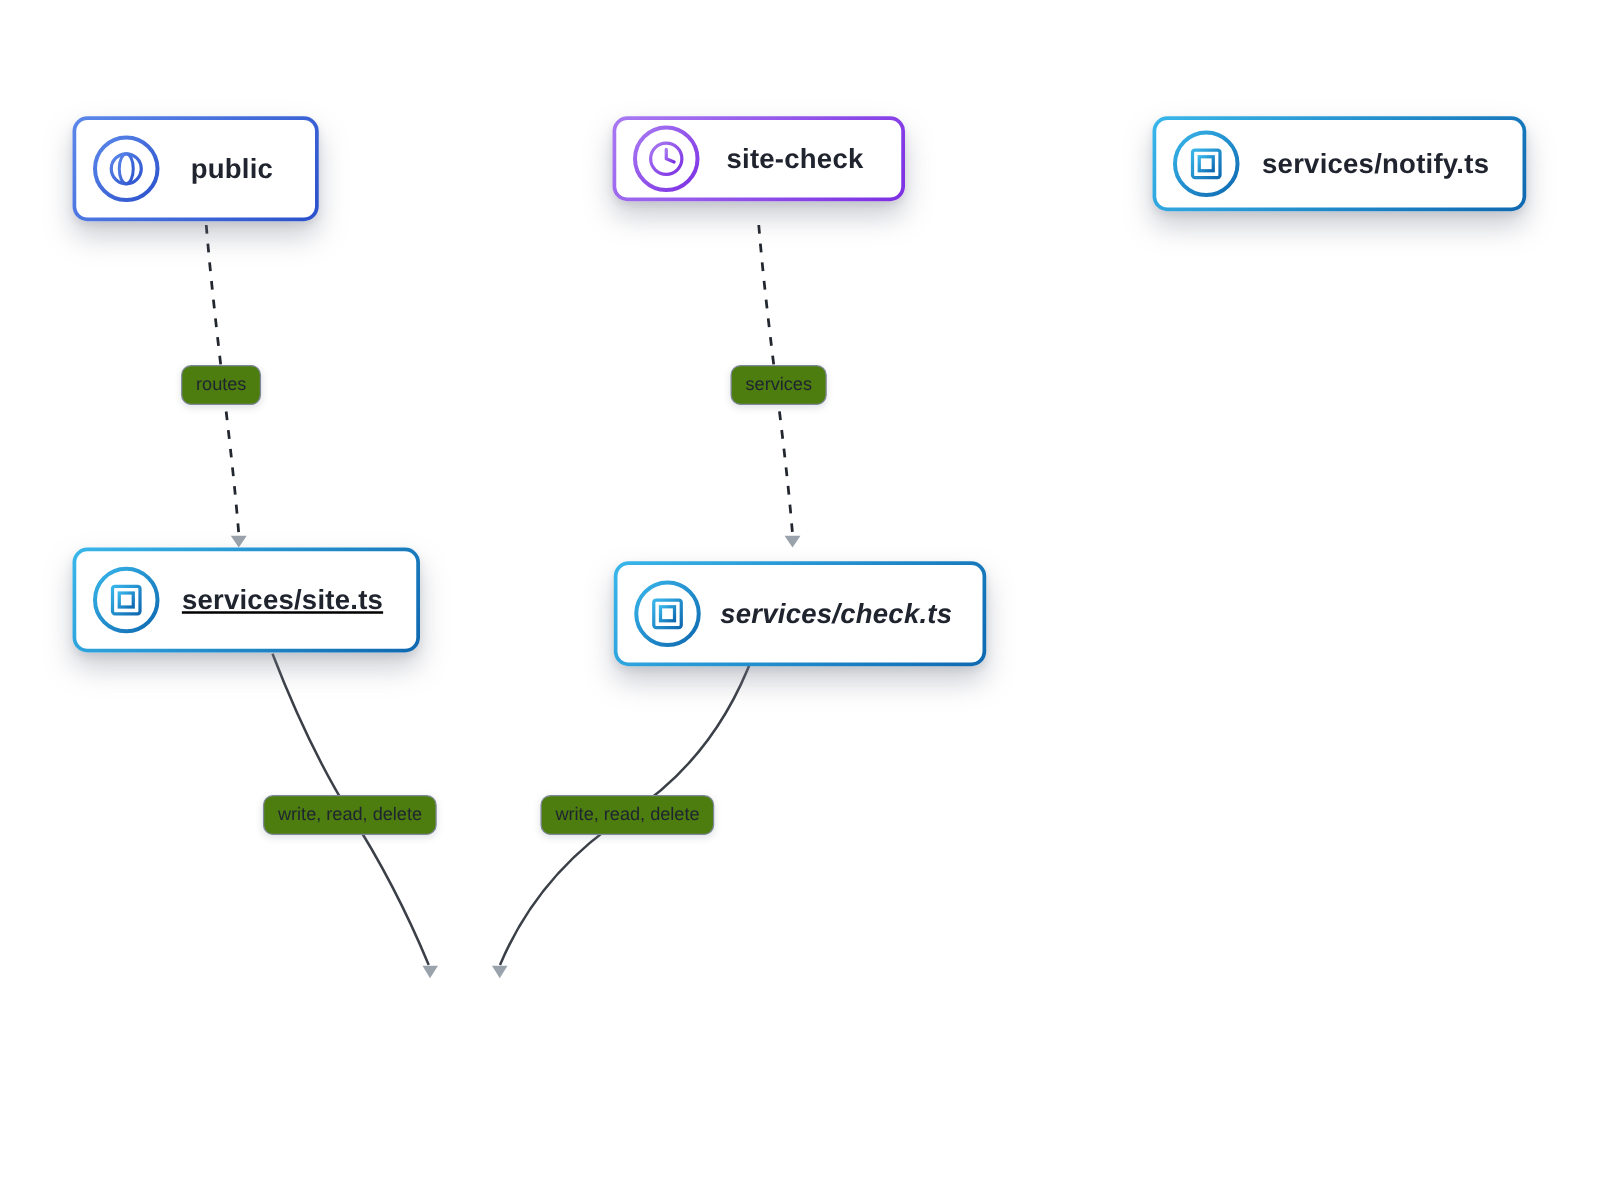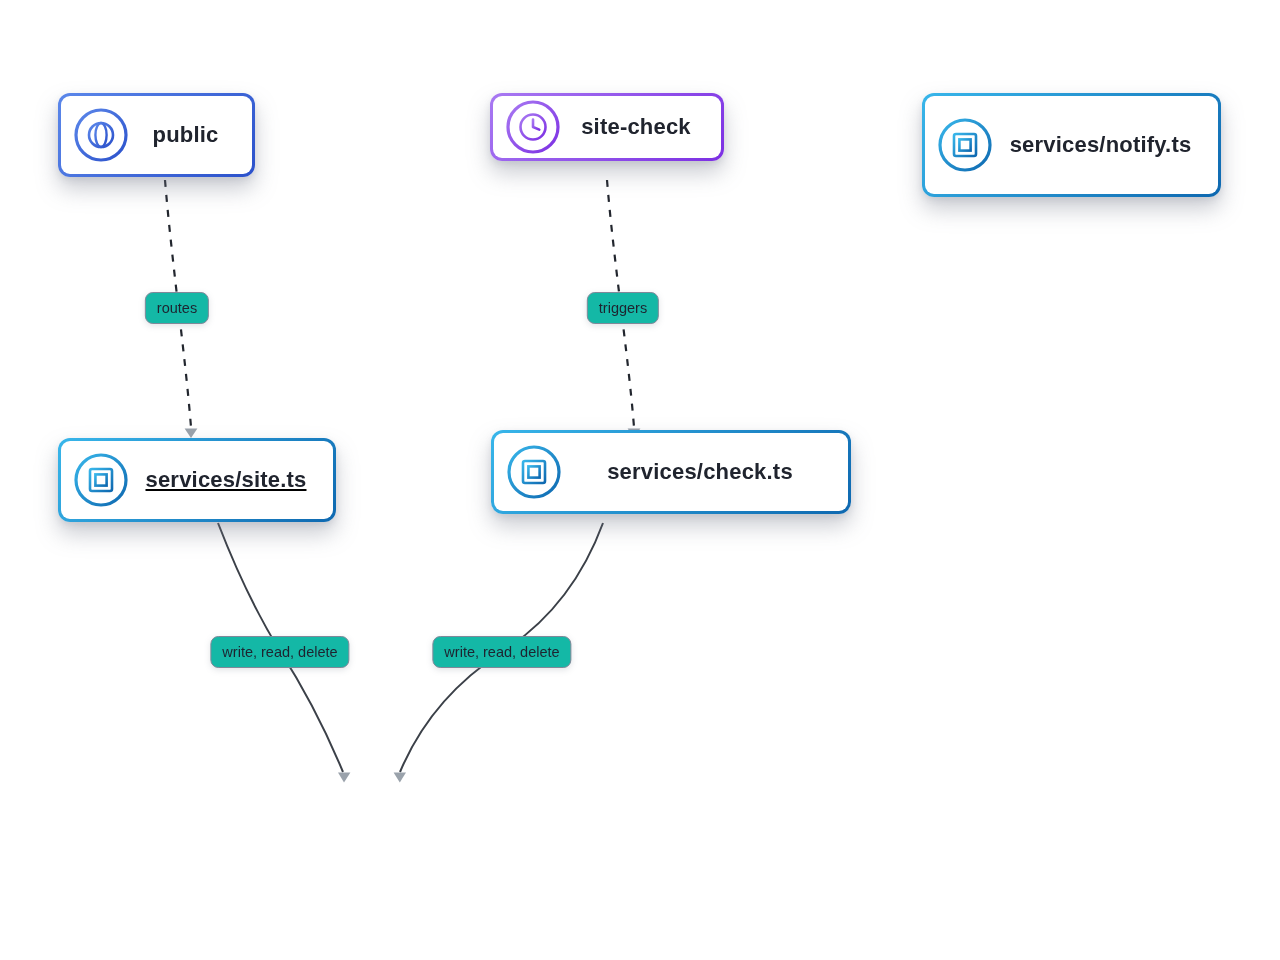--- a/index.html
+++ b/index.html
@@ -41,21 +41,21 @@
     font-weight:600;
     color:#20242e;
     letter-spacing:0.2px;
     white-space:nowrap;
   }
   
   .edge-label{
     position:absolute;
     z-index:3;
     transform:translate(-50%,-50%);
-    background:#14b8a6;
+    background:#4d7c0f;
     border:1.5px solid #7f8899;
     border-radius:8px;
     padding:7px 11px;
     font-size:14.5px;
     font-weight:500;
     color:#1e2430;
     white-space:nowrap;
     box-shadow:0 2px 6px rgba(120,126,142,0.22);
   }
 </style>
@@ -117,21 +117,21 @@
             <circle cx="28" cy="28" r="25" stroke-width="3.2"></circle>
             <circle cx="28" cy="28" r="12.5" stroke-width="2.6"></circle>
             <path d="M 28 20.5 L 28 28 L 34.3 30.6" stroke-width="2.6"></path>
           </g>
         </svg>
       </span>
       <span class="node-label">site-check</span>
     </div>
   </div>
 
-  <div class="node" style="left:922px;top:93px;width:299px;height:104px;--g1:#38b6ea;--g2:#0e68b0;">
+  <div class="node" style="left:922px;top:93px;width:299px;height:76px;--g1:#38b6ea;--g2:#0e68b0;">
     <div class="node-inner">
       <span class="node-icon">
         <svg width="56" height="56" viewBox="0 0 56 56">
           <defs>
               <linearGradient id="lg-notify" x1="0" y1="0" x2="1" y2="1">
             <stop offset="0" stop-color="#38b6ea"></stop>
                 <stop offset="1" stop-color="#0e68b0"></stop>
           </linearGradient>
             </defs>
           <g stroke="url(#lg-notify)" fill="none" stroke-linecap="round">
@@ -183,21 +183,21 @@
             <line x1="39" y1="21.5" x2="43.8" y2="21.5" stroke-width="2.3"></line>
             <line x1="39" y1="28" x2="43.8" y2="28" stroke-width="2.3"></line>
             <line x1="39" y1="34.5" x2="43.8" y2="34.5" stroke-width="2.3"></line>
           </g>
         </svg>
       </span>
       <span class="node-label">services/site.ts</span>
     </div>
   </div>
 
-  <div class="node" style="left:491px;top:430px;width:360px;height:84px;--g1:#38b6ea;--g2:#0e68b0;">
+  <div class="node" style="left:491px;top:449px;width:298px;height:84px;font-style:italic;--g1:#38b6ea;--g2:#0e68b0;">
     <div class="node-inner">
       <span class="node-icon">
         <svg width="56" height="56" viewBox="0 0 56 56">
           <defs>
               <linearGradient id="lg-check" x1="0" y1="0" x2="1" y2="1">
             <stop offset="0" stop-color="#38b6ea"></stop>
                 <stop offset="1" stop-color="#0e68b0"></stop>
           </linearGradient>
             </defs>
           <g stroke="url(#lg-check)" fill="none" stroke-linecap="round">
@@ -218,17 +218,17 @@
             <line x1="39" y1="34.5" x2="43.8" y2="34.5" stroke-width="2.3"></line>
           </g>
         </svg>
       </span>
       <span class="node-label">services/check.ts</span>
     </div>
   </div>
 
 
   <div class="edge-label" style="left:177px;top:308px;">routes</div>
-  <div class="edge-label" style="left:623px;top:308px;">triggers</div>
+  <div class="edge-label" style="left:623px;top:308px;">services</div>
   <div class="edge-label" style="left:280px;top:652px;">write, read, delete</div>
   <div class="edge-label" style="left:502px;top:652px;">write, read, delete</div>
 
 </div>
 
 </body></html>

